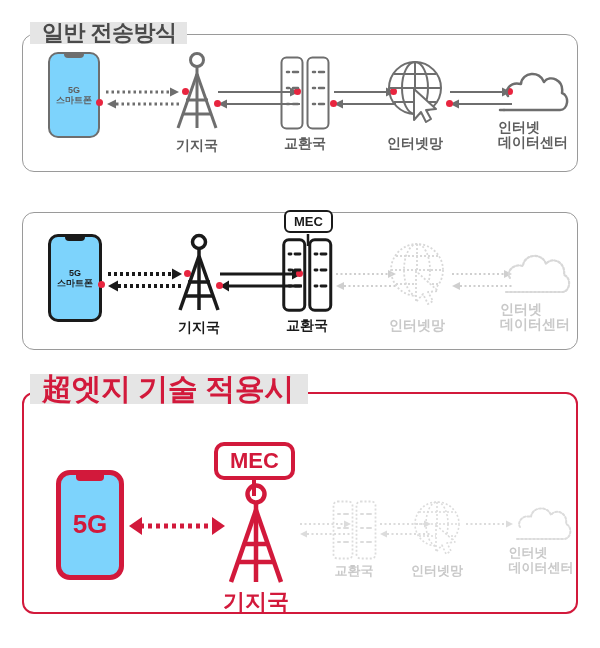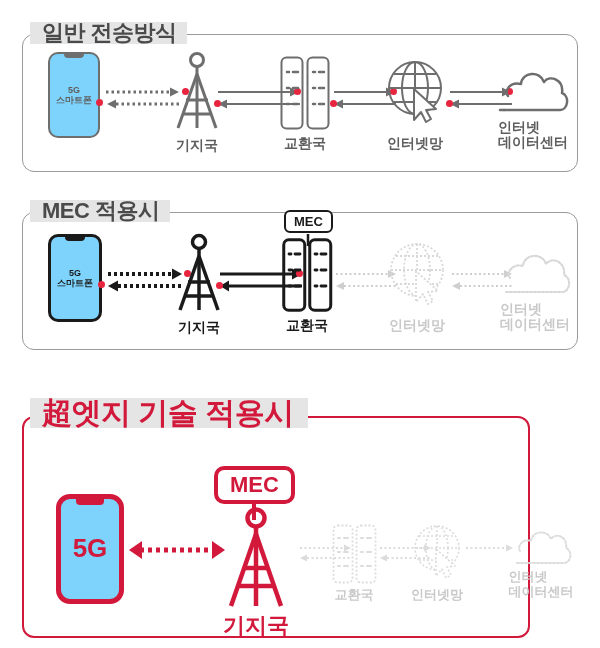--- a/index.html
+++ b/index.html
@@ -167,21 +167,20 @@
       </svg>
       <div class="label lb-gray" style="top:56px;font-size:14px;left:39px;">
         <span>인터넷</span><br>
         <span>데이터센터</span>
       </div>
     </div>
   </div>
 
   <div class="section" style="left:22px;top:212px;width:556px;height:138px;">
     <div class="sec-box"></div>
-    <div class="sec-title s2">MEC 적용시</div>
 
     <div class="node" style="left:26px;top:22px;">
       <div class="phone" style="width:54px;height:88px;border-width:3px;border-color:#1a1a1a;">
         <div class="notch" style="width:20px;height:4px;background:#1a1a1a;"></div>
         <div class="ptext lb-black" style="font-size:9px;">
           <span>5G</span><br>
           <span>스마트폰</span>
         </div>
       </div>
     </div>
@@ -281,21 +280,21 @@
       <svg width="78" height="52">
         <path d="M10,46 L66,46 C74,46 76,32 68,29 C70,16 56,10 50,18 C46,6 28,8 27,20 C16,17 10,27 14,32" fill="none" stroke="#d8d8d8" stroke-width="2.2" stroke-dasharray="2 2" stroke-linecap="round" stroke-linejoin="round"></path>
       </svg>
       <div class="label lb-faded" style="top:56px;font-size:14px;left:39px;">
         <span>인터넷</span><br>
         <span>데이터센터</span>
       </div>
     </div>
   </div>
 
-  <div class="section" style="left:22px;top:416px;width:508px;height:222px;text-decoration:underline;">
+  <div class="section" style="left:22px;top:392px;width:556px;height:222px;text-decoration:underline;">
     <div class="sec-box red"></div>
     <div class="sec-title s3">超엣지 기술 적용시</div>
 
     <div class="node" style="left:34px;top:78px;">
       <div class="phone" style="width:68px;height:110px;border-width:5px;border-color:#D2193B;border-radius:14px;">
         <div class="notch" style="width:28px;height:6px;background:#D2193B;"></div>
         <div class="ptext lb-red" style="font-size:26px;">5G</div>
       </div>
     </div>
 

